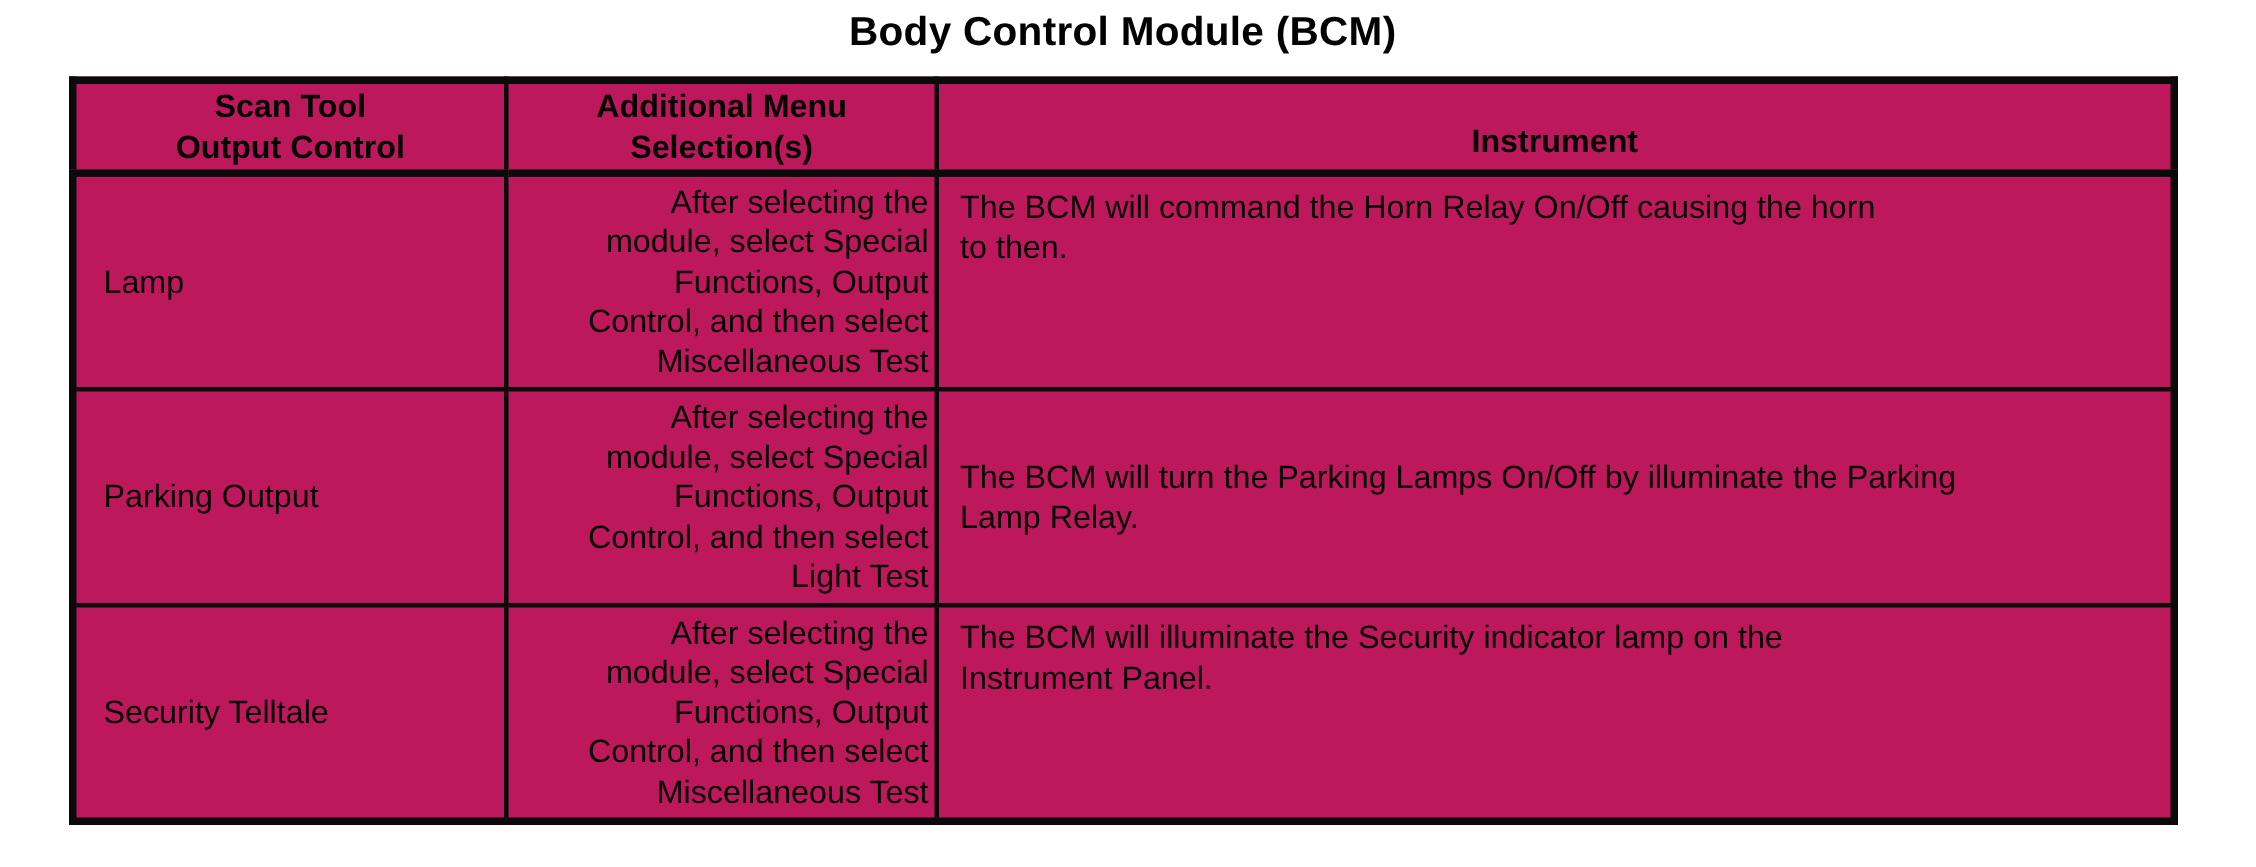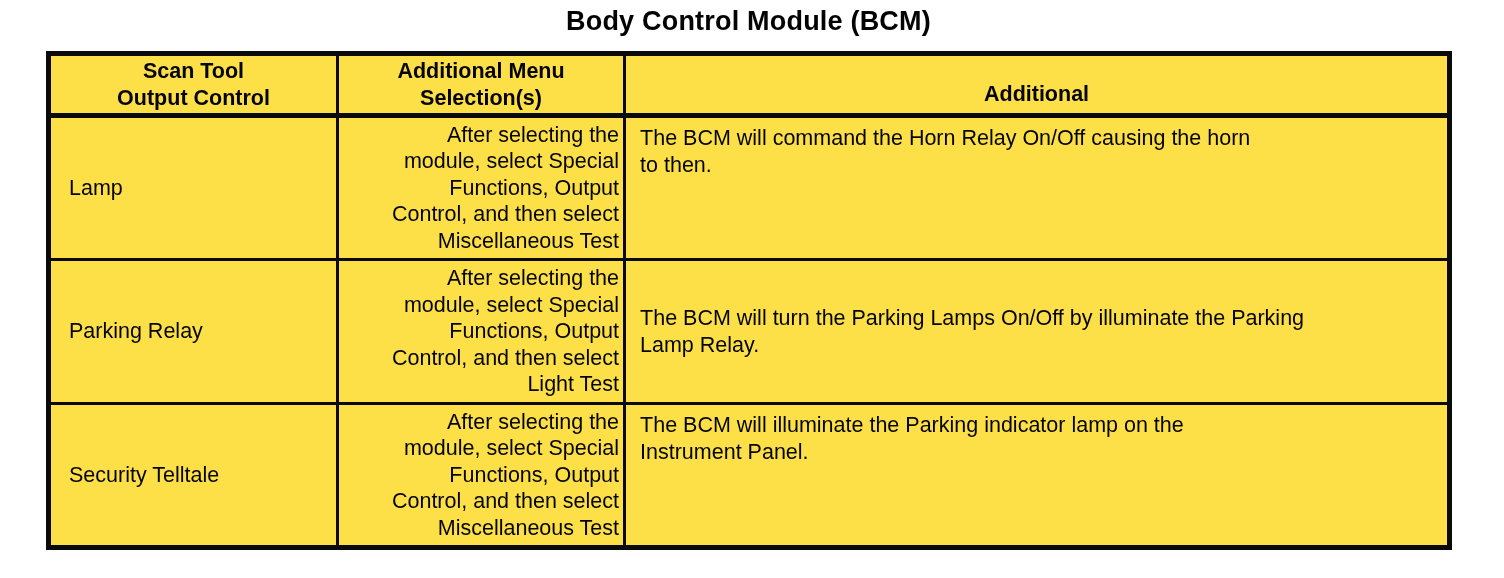--- a/index.html
+++ b/index.html
@@ -27,21 +27,21 @@
     letter-spacing: 0.2px;
     color: #020202;
   }
   table.bcm {
     position: absolute;
     top: 51px;
     left: 46px;
     width: 1406px;
     border-collapse: collapse;
     table-layout: fixed;
-    background: #fde047;
+    background: #be185d;
   }
   table.bcm, table.bcm th, table.bcm td {
     border: 3px solid #0a0a0a;
   }
   table.bcm {
     border-width: 5px;
   }
   table.bcm thead th {
     border-bottom-width: 5px;
   }
@@ -100,50 +100,50 @@
       <col style="width:288px">
       <col style="width:286px">
       <col style="width:822px">
     </colgroup>
     <thead>
       <tr>
         <th class="col-control">Scan Tool
 Output Control</th>
         <th class="col-menu">Additional Menu
 Selection(s)</th>
-        <th class="col-desc">Additional</th>
+        <th class="col-desc">Instrument</th>
       </tr>
     </thead>
     <tbody>
       <tr>
         <td class="c-control">Lamp</td>
         <td class="c-menu">After selecting the
 module, select Special
 Functions, Output
 Control, and then select
 Miscellaneous Test</td>
         <td class="c-desc v-top">The BCM will command the Horn Relay On/Off causing the horn
 to then.</td>
       </tr>
       <tr>
-        <td class="c-control">Parking Relay</td>
+        <td class="c-control">Parking Output</td>
         <td class="c-menu">After selecting the
 module, select Special
 Functions, Output
 Control, and then select
 Light Test</td>
         <td class="c-desc v-middle">The BCM will turn the Parking Lamps On/Off by illuminate the Parking
 Lamp Relay.</td>
       </tr>
       <tr>
         <td class="c-control">Security Telltale</td>
         <td class="c-menu">After selecting the
 module, select Special
 Functions, Output
 Control, and then select
 Miscellaneous Test</td>
-        <td class="c-desc v-top">The BCM will illuminate the Parking indicator lamp on the
+        <td class="c-desc v-top">The BCM will illuminate the Security indicator lamp on the
 Instrument Panel.</td>
       </tr>
     </tbody>
   </table>
 
 </div>
 
 </body></html>

